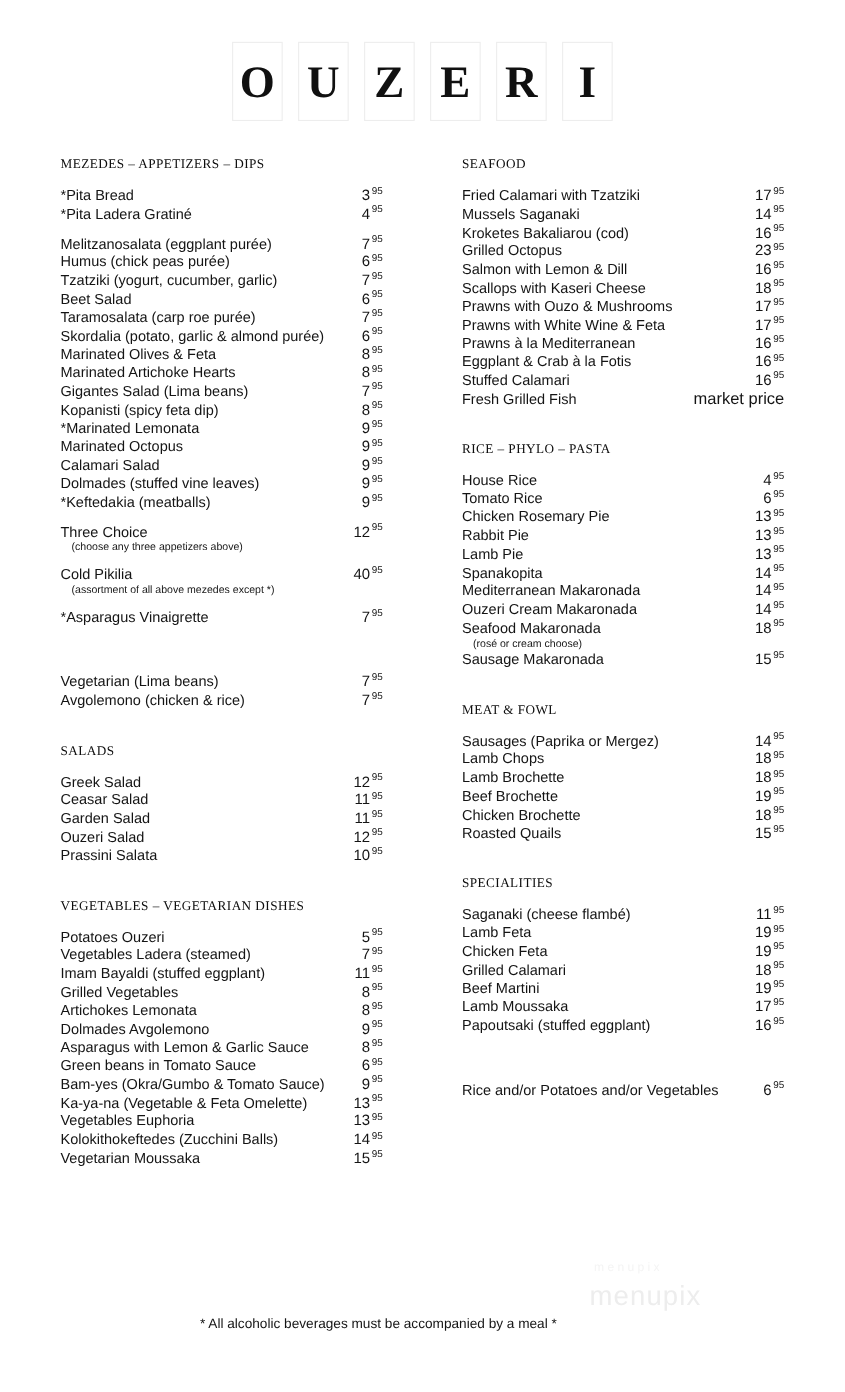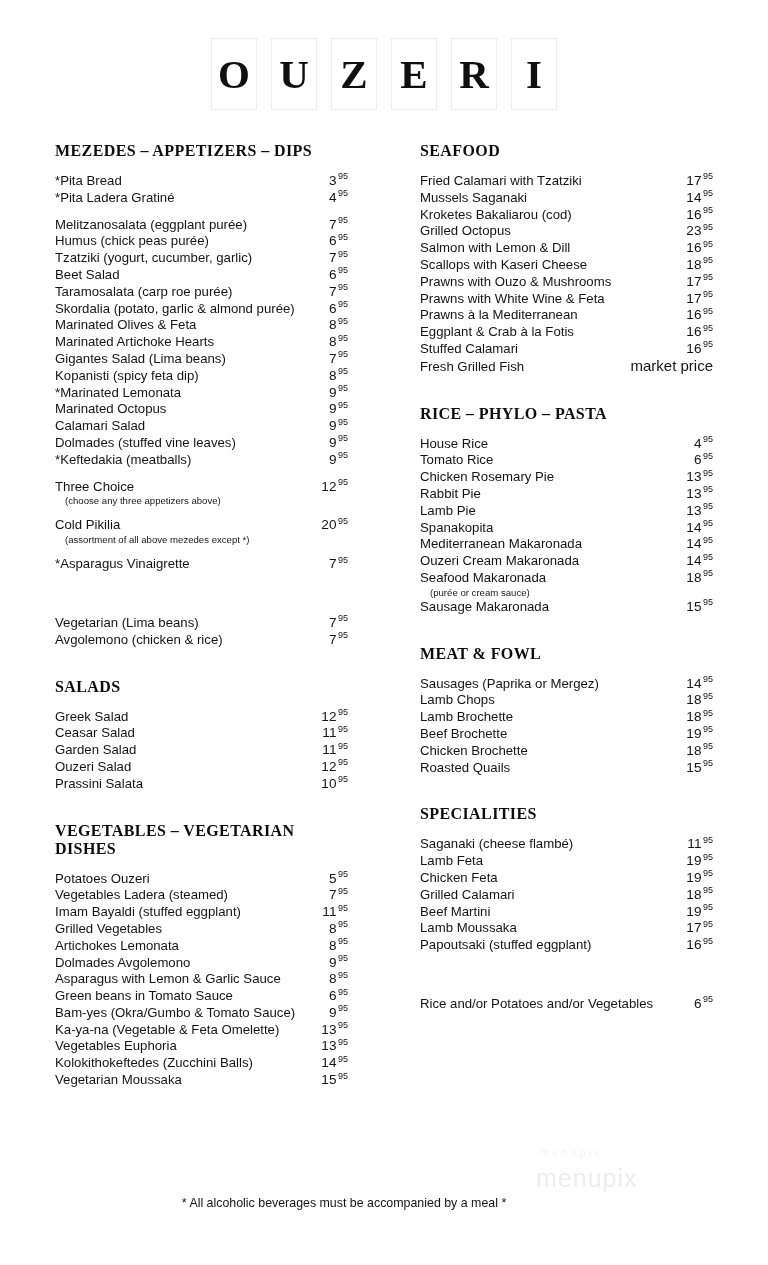--- a/index.html
+++ b/index.html
@@ -46,22 +46,22 @@
     position: absolute;
     top: 142px;
   }
   .col-left  { left: 55px;  width: 293px; }
   .col-right { left: 420px; width: 293px; }
 
   .section { margin-bottom: 0; }
 
   .section-title {
     font-family: "Liberation Serif", serif;
-    font-weight: bold;
-    font-size: 16px;
+    font-weight: normal;
+    font-size: 12px;
     letter-spacing: 0.4px;
     color: #0d0d0d;
     margin: 0;
     padding: 0;
   }
 
   .items { margin: 0; padding: 0; }
 
   .row {
     display: flex;
@@ -245,21 +245,21 @@
           <span class="dots"></span>
           <span class="price"><span>12</span><span class="cents">95</span></span>
         </div>
         <div class="subnote">(choose any three appetizers above)</div>
       </div>
       <div class="gap-sm"></div>
       <div class="items">
         <div class="row">
           <span class="name">Cold Pikilia</span>
           <span class="dots"></span>
-          <span class="price"><span>20</span><span class="cents">95</span></span>
+          <span class="price"><span>40</span><span class="cents">95</span></span>
         </div>
         <div class="subnote">(assortment of all above mezedes except *)</div>
       </div>
       <div class="gap-sm"></div>
       <div class="items">
         <div class="row">
           <span class="name">*Asparagus Vinaigrette</span>
           <span class="dots"></span>
           <span class="price"><span>7</span><span class="cents">95</span></span>
         </div>
@@ -496,21 +496,21 @@
         <div class="row">
           <span class="name">Ouzeri Cream Makaronada</span>
           <span class="dots"></span>
           <span class="price"><span>14</span><span class="cents">95</span></span>
         </div>
         <div class="row">
           <span class="name">Seafood Makaronada</span>
           <span class="dots"></span>
           <span class="price"><span>18</span><span class="cents">95</span></span>
         </div>
-        <div class="subnote">(purée or cream sauce)</div>
+        <div class="subnote">(rosé or cream choose)</div>
         <div class="row">
           <span class="name">Sausage Makaronada</span>
           <span class="dots"></span>
           <span class="price"><span>15</span><span class="cents">95</span></span>
         </div>
       </div>
     </div>
     <div class="gap-md" style="height: 29px;"></div>
     <div class="section">
       <div class="section-title">MEAT &amp; FOWL</div>

